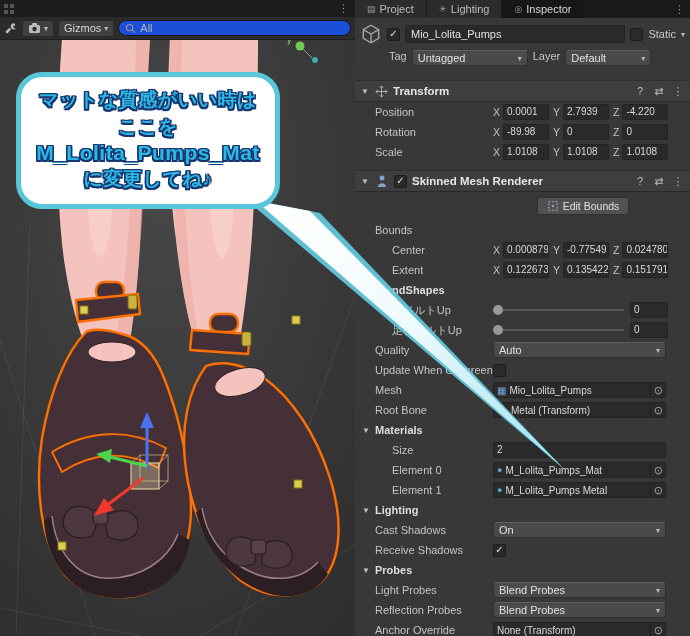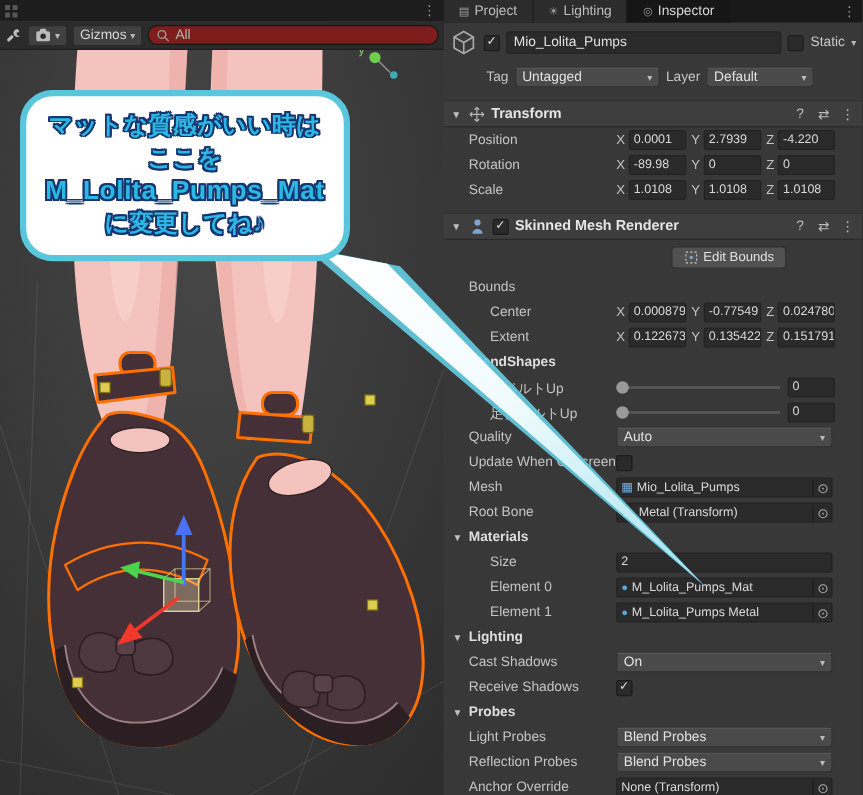--- a/index.html
+++ b/index.html
@@ -15,21 +15,21 @@
   .grip-icon { width:12px; height:10px; background:
     linear-gradient(#555,#555) 0 0/4px 4px no-repeat,
     linear-gradient(#555,#555) 6px 0/4px 4px no-repeat,
     linear-gradient(#555,#555) 0 6px/4px 4px no-repeat,
     linear-gradient(#555,#555) 6px 6px/4px 4px no-repeat; }
   .scene-toolbar { position:absolute; left:0; top:17px; width:355px; height:23px; background:#2b2b2b;
     border-bottom:1px solid #1f1f1f; display:flex; align-items:center; gap:4px; padding:0 4px; z-index:20; }
   .tbtn { height:17px; display:flex; align-items:center; gap:3px; background:#404040; border:1px solid #2a2a2a;
     border-radius:3px; padding:0 5px; color:#d6d6d6; font-size:11px; }
   .tbtn .caret { font-size:8px; color:#bbb; }
-  .searchbox { flex:1; height:16px; background:#7f1d1d; border:1px solid #171717; border-radius:9px;
+  .searchbox { flex:1; height:16px; background:#1d4ed8; border:1px solid #171717; border-radius:9px;
     display:flex; align-items:center; gap:4px; padding:0 6px; }
   .searchbox input { flex:1; background:transparent; border:none; outline:none; color:#b5b5b5; font-size:11px;
     font-family:"Liberation Sans",sans-serif; }
 
   
   .bubble { position:absolute; left:16px; top:72px; width:264px; background:#ffffff; border:5px solid #58C6DB;
     border-radius:26px; z-index:40; display:flex; flex-direction:column; align-items:center;
     padding:10px 4px 12px; gap:1px; }
   .bubble .l { font-weight:bold; font-size:19px; color:#2CB8E4; letter-spacing:0.5px;
     text-shadow:-1.5px -1.5px 0 #16356F, 1.5px -1.5px 0 #16356F, -1.5px 1.5px 0 #16356F,
@@ -50,21 +50,21 @@
   .gohdr { height:32px; display:flex; align-items:center; gap:5px; padding:0 5px; flex-shrink:0; }
   .namefield { flex:1; height:18px; background:#2a2a2a; border:1px solid #232323; border-radius:2px;
     color:#e0e0e0; font-size:11px; padding:0 5px; font-family:"Liberation Sans",sans-serif; min-width:0; }
   .staticlbl { color:#c8c8c8; }
   .caret { font-size:8px; color:#bbb; }
 
   .cb { width:13px; height:13px; background:#2a2a2a; border:1px solid #1c1c1c; border-radius:2px;
     display:flex; align-items:center; justify-content:center; color:#e2e2e2; font-size:10px; flex-shrink:0; }
   .cb span { line-height:1; }
 
-  .tagrow { height:24px; display:flex; align-items:center; padding-left:34px; gap:5px; flex-shrink:0; }
+  .tagrow { height:24px; display:flex; align-items:flex-start; padding-left:34px; gap:5px; flex-shrink:0; }
   .lbl-sm { color:#c4c4c4; }
   .dd { background:#4a4a4a; border:1px solid #303030; border-top-color:#5e5e5e; border-radius:3px; height:16px;
     display:flex; align-items:center; justify-content:space-between; padding:0 5px; color:#e2e2e2; }
   .dd-tag { width:116px; } .dd-layer { width:86px; margin-left:0; }
 
   .chdr { height:22px; background:#3e3e3e; border-top:1px solid #2f2f2f; border-bottom:1px solid #292929;
     display:flex; align-items:center; gap:5px; padding:0 5px; flex-shrink:0; }
   .fold { font-size:8px; color:#c0c0c0; width:10px; text-align:center; }
   .ctitle { font-weight:bold; color:#e6e6e6; font-size:11.5px; }
   .sp { flex:1; }

